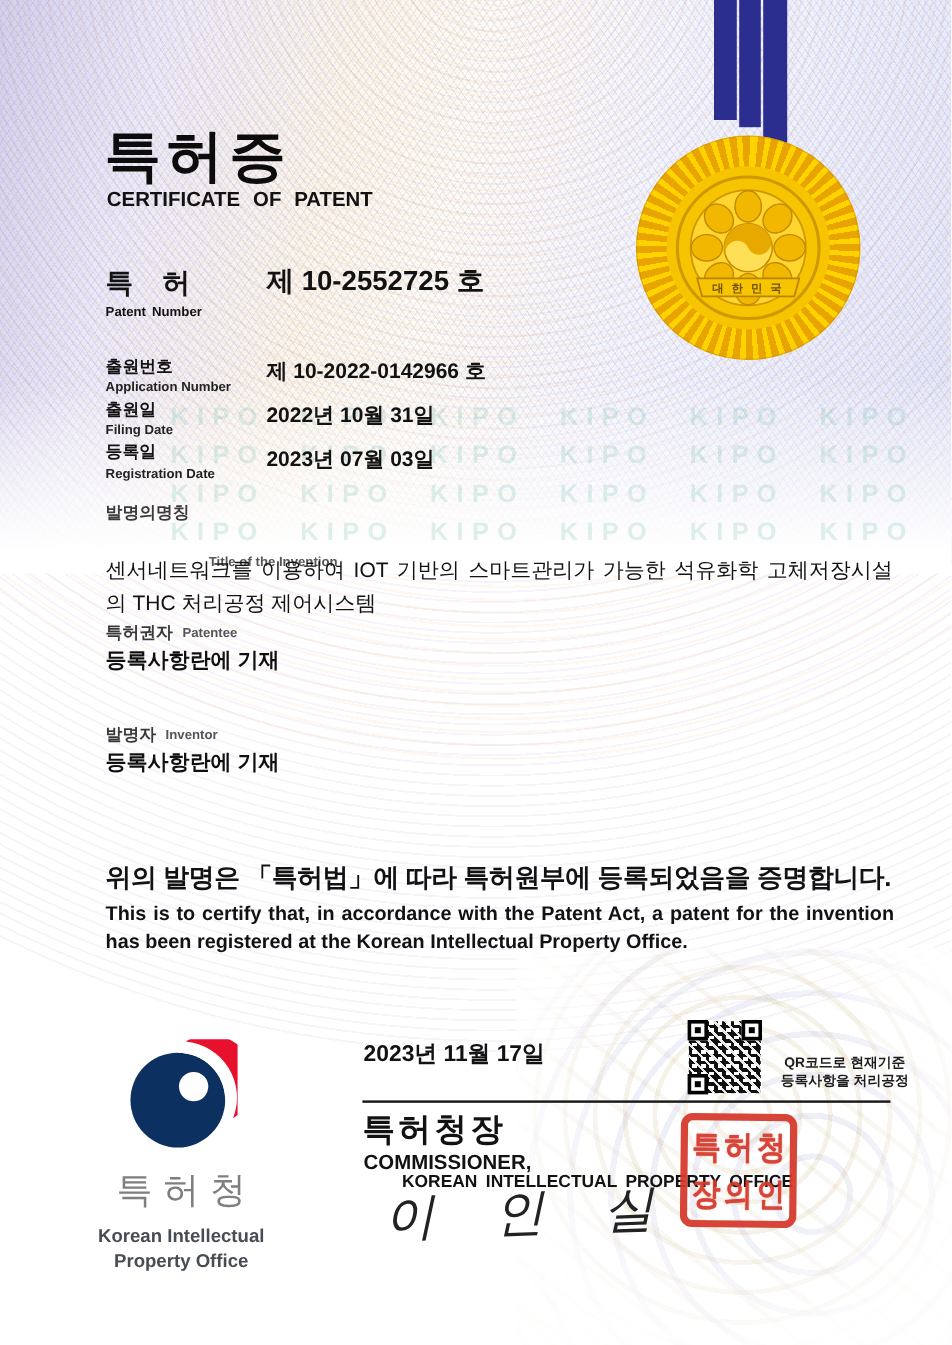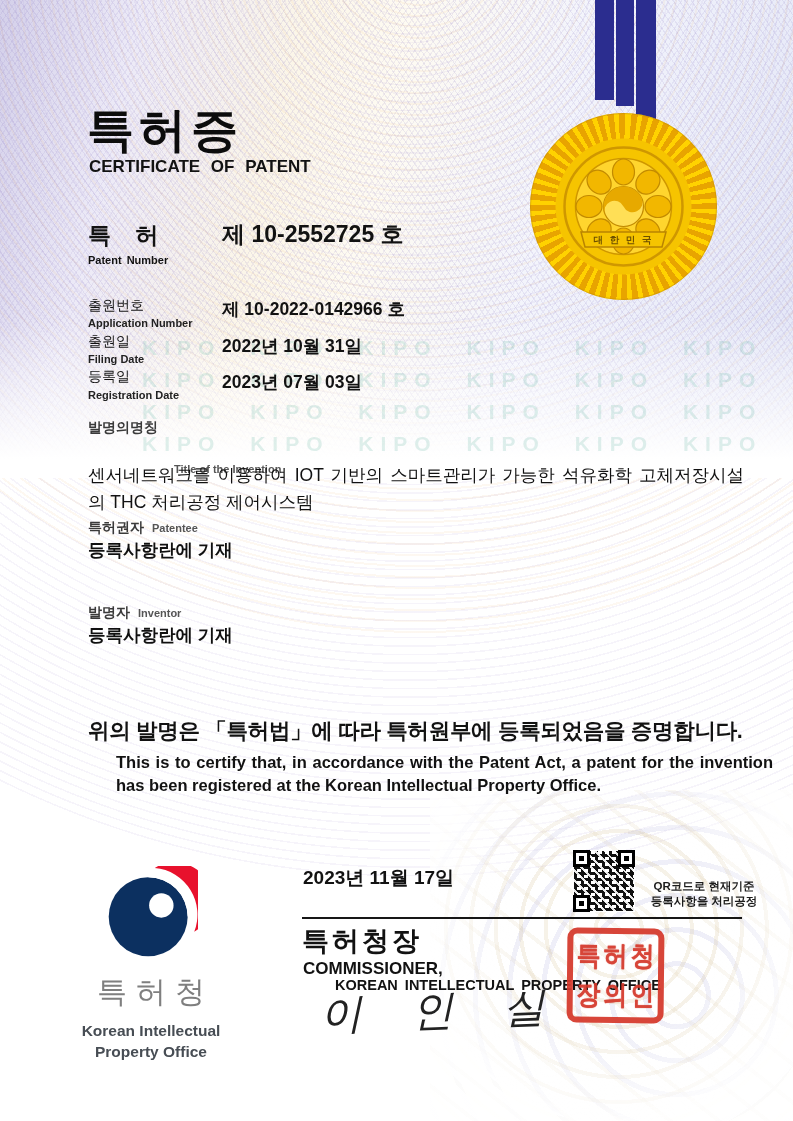--- a/index.html
+++ b/index.html
@@ -70,21 +70,21 @@
   .medal-center { position:absolute; inset:24px; }
 
   
   .title      { left:87px;  top:99px;  font-size:47px; font-weight:800; letter-spacing:5px; color:#0c0c0c; }
   .subtitle   { left:89px;  top:157px; font-size:17px; font-weight:700; word-spacing:6px; }
 
   .p-label    { left:88px;  top:220px; font-size:23px; font-weight:800; letter-spacing:9px; }
   .p-sub      { left:88px;  top:254px; font-size:11px; font-weight:700; word-spacing:2px; }
   .p-value    { left:222px; top:219px; font-size:23px; font-weight:800; }
 
-  .f-label    { left:88px;  font-size:14px;  font-weight:400; }
+  .f-label    { left:88px;  font-size:14px;  font-weight:700; }
   .f-sub      { left:88px;  font-size:11px;  font-weight:600; color:#222; }
   .f-value    { left:222px; font-size:17.5px; font-weight:800; }
   .f1l{top:297px} .f1s{top:317px} .f1v{top:297px}
   .f2l{top:333px} .f2s{top:353px} .f2v{top:334px}
   .f3l{top:368px} .f3s{top:389px} .f3v{top:370px}
 
   .sec-label    { font-size:14px; font-weight:600; color:#3a3a3a; }
   .sec-label-en { font-size:11px; font-weight:600; color:#555; }
   .sec-value    { font-size:17.5px; font-weight:800; color:#101010; }
 
@@ -94,21 +94,21 @@
                   line-height:27px; text-align:justify; }
   .pat-label    { left:88px;  top:519px; }
   .pat-label-en { left:152px; top:522px; }
   .pat-value    { left:88px;  top:538px; }
   .invr-label   { left:88px;  top:604px; }
   .invr-label-en{ left:138px; top:607px; }
   .invr-value   { left:88px;  top:623px; }
 
   .stmt-ko { left:88px; top:716px; width:662px; font-size:21.5px; font-weight:800; letter-spacing:-.3px; }
   .stmt-en { left:88px; top:751px; width:657px; font-size:16.5px; font-weight:700;
-             line-height:22.5px; text-align:justify;margin-left:28px; }
+             line-height:22.5px; text-align:justify; }
 
   .issue-date { left:303px; top:865px; font-size:19px; font-weight:700; }
 
   .qr { left:573px; top:850px; width:62px; height:62px; background:#fff; }
   .qr-noise {
     position:absolute; inset:1px;
     background:
       repeating-linear-gradient(45deg, rgba(255,255,255,.9) 0 2px, transparent 2px 7px),
       repeating-linear-gradient(0deg,  #111 0 3px, transparent 3px 6px),
       repeating-linear-gradient(90deg, #111 0 3px, transparent 3px 7px);

